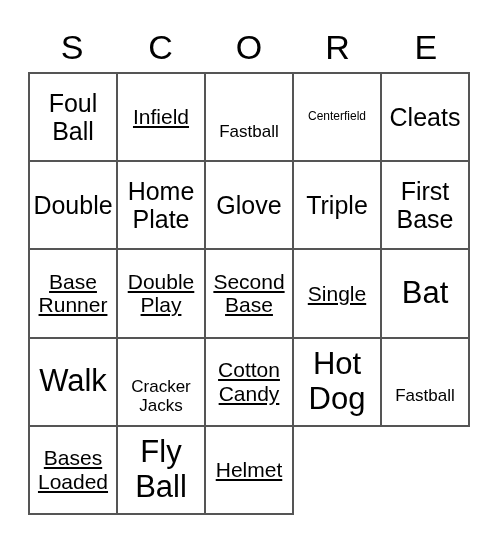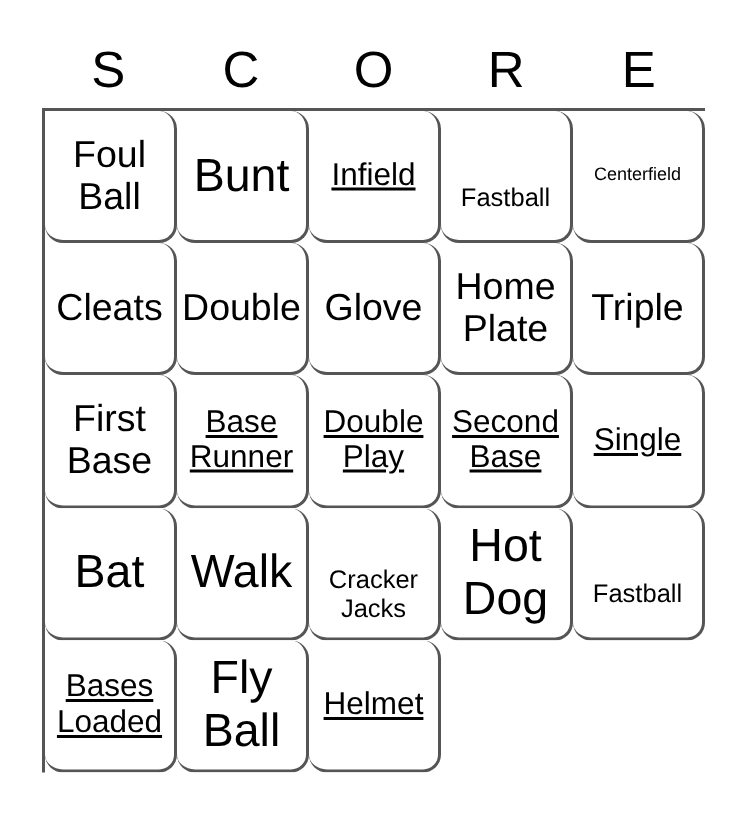--- a/index.html
+++ b/index.html
@@ -64,21 +64,20 @@
     box-sizing: border-box;
     border-right: 2px solid #555555;
     border-bottom: 2px solid #555555;
     display: flex;
     align-items: center;
     justify-content: center;
     text-align: center;
     padding: 2px 3px;
     background: #ffffff;
     overflow: hidden;
-    border-radius: 12px;
   }
   .cell-text {
     display: block;
     width: 100%;
     line-height: 1.12;
     color: #000000;
     white-space: pre-line;
     word-break: break-word;
   }
 
@@ -101,43 +100,40 @@
     <div class="header-letter">R</div>
     <div class="header-letter">E</div>
   </div>
 
   <div id="bingo-grid">
       <div class="cell">
         <span class="cell-text fs-l">Foul
 Ball</span>
       </div>
       <div class="cell">
-        <span class="cell-text fs-xl">Bunt</span>
-      </div>
-      <div class="cell">
         <span class="cell-text fs-m">Infield</span>
       </div>
       <div class="cell">
         <span class="cell-text fs-s">Fastball</span>
       </div>
       <div class="cell">
         <span class="cell-text fs-xs">Centerfield</span>
       </div>
       <div class="cell">
         <span class="cell-text fs-l">Cleats</span>
       </div>
       <div class="cell">
         <span class="cell-text fs-l">Double</span>
       </div>
       <div class="cell">
-        <span class="cell-text fs-l">Glove</span>
+        <span class="cell-text fs-l">Home
+Plate</span>
       </div>
       <div class="cell">
-        <span class="cell-text fs-l">Home
-Plate</span>
+        <span class="cell-text fs-l">Glove</span>
       </div>
       <div class="cell">
         <span class="cell-text fs-l">Triple</span>
       </div>
       <div class="cell">
         <span class="cell-text fs-l">First
 Base</span>
       </div>
       <div class="cell">
         <span class="cell-text fs-m">Base
@@ -158,20 +154,24 @@
         <span class="cell-text fs-xl">Bat</span>
       </div>
       <div class="cell">
         <span class="cell-text fs-xl">Walk</span>
       </div>
       <div class="cell">
         <span class="cell-text fs-s">Cracker
 Jacks</span>
       </div>
       <div class="cell">
+        <span class="cell-text fs-m">Cotton
+Candy</span>
+      </div>
+      <div class="cell">
         <span class="cell-text fs-xl">Hot
 Dog</span>
       </div>
       <div class="cell">
         <span class="cell-text fs-s">Fastball</span>
       </div>
       <div class="cell">
         <span class="cell-text fs-m">Bases
 Loaded</span>
       </div>

